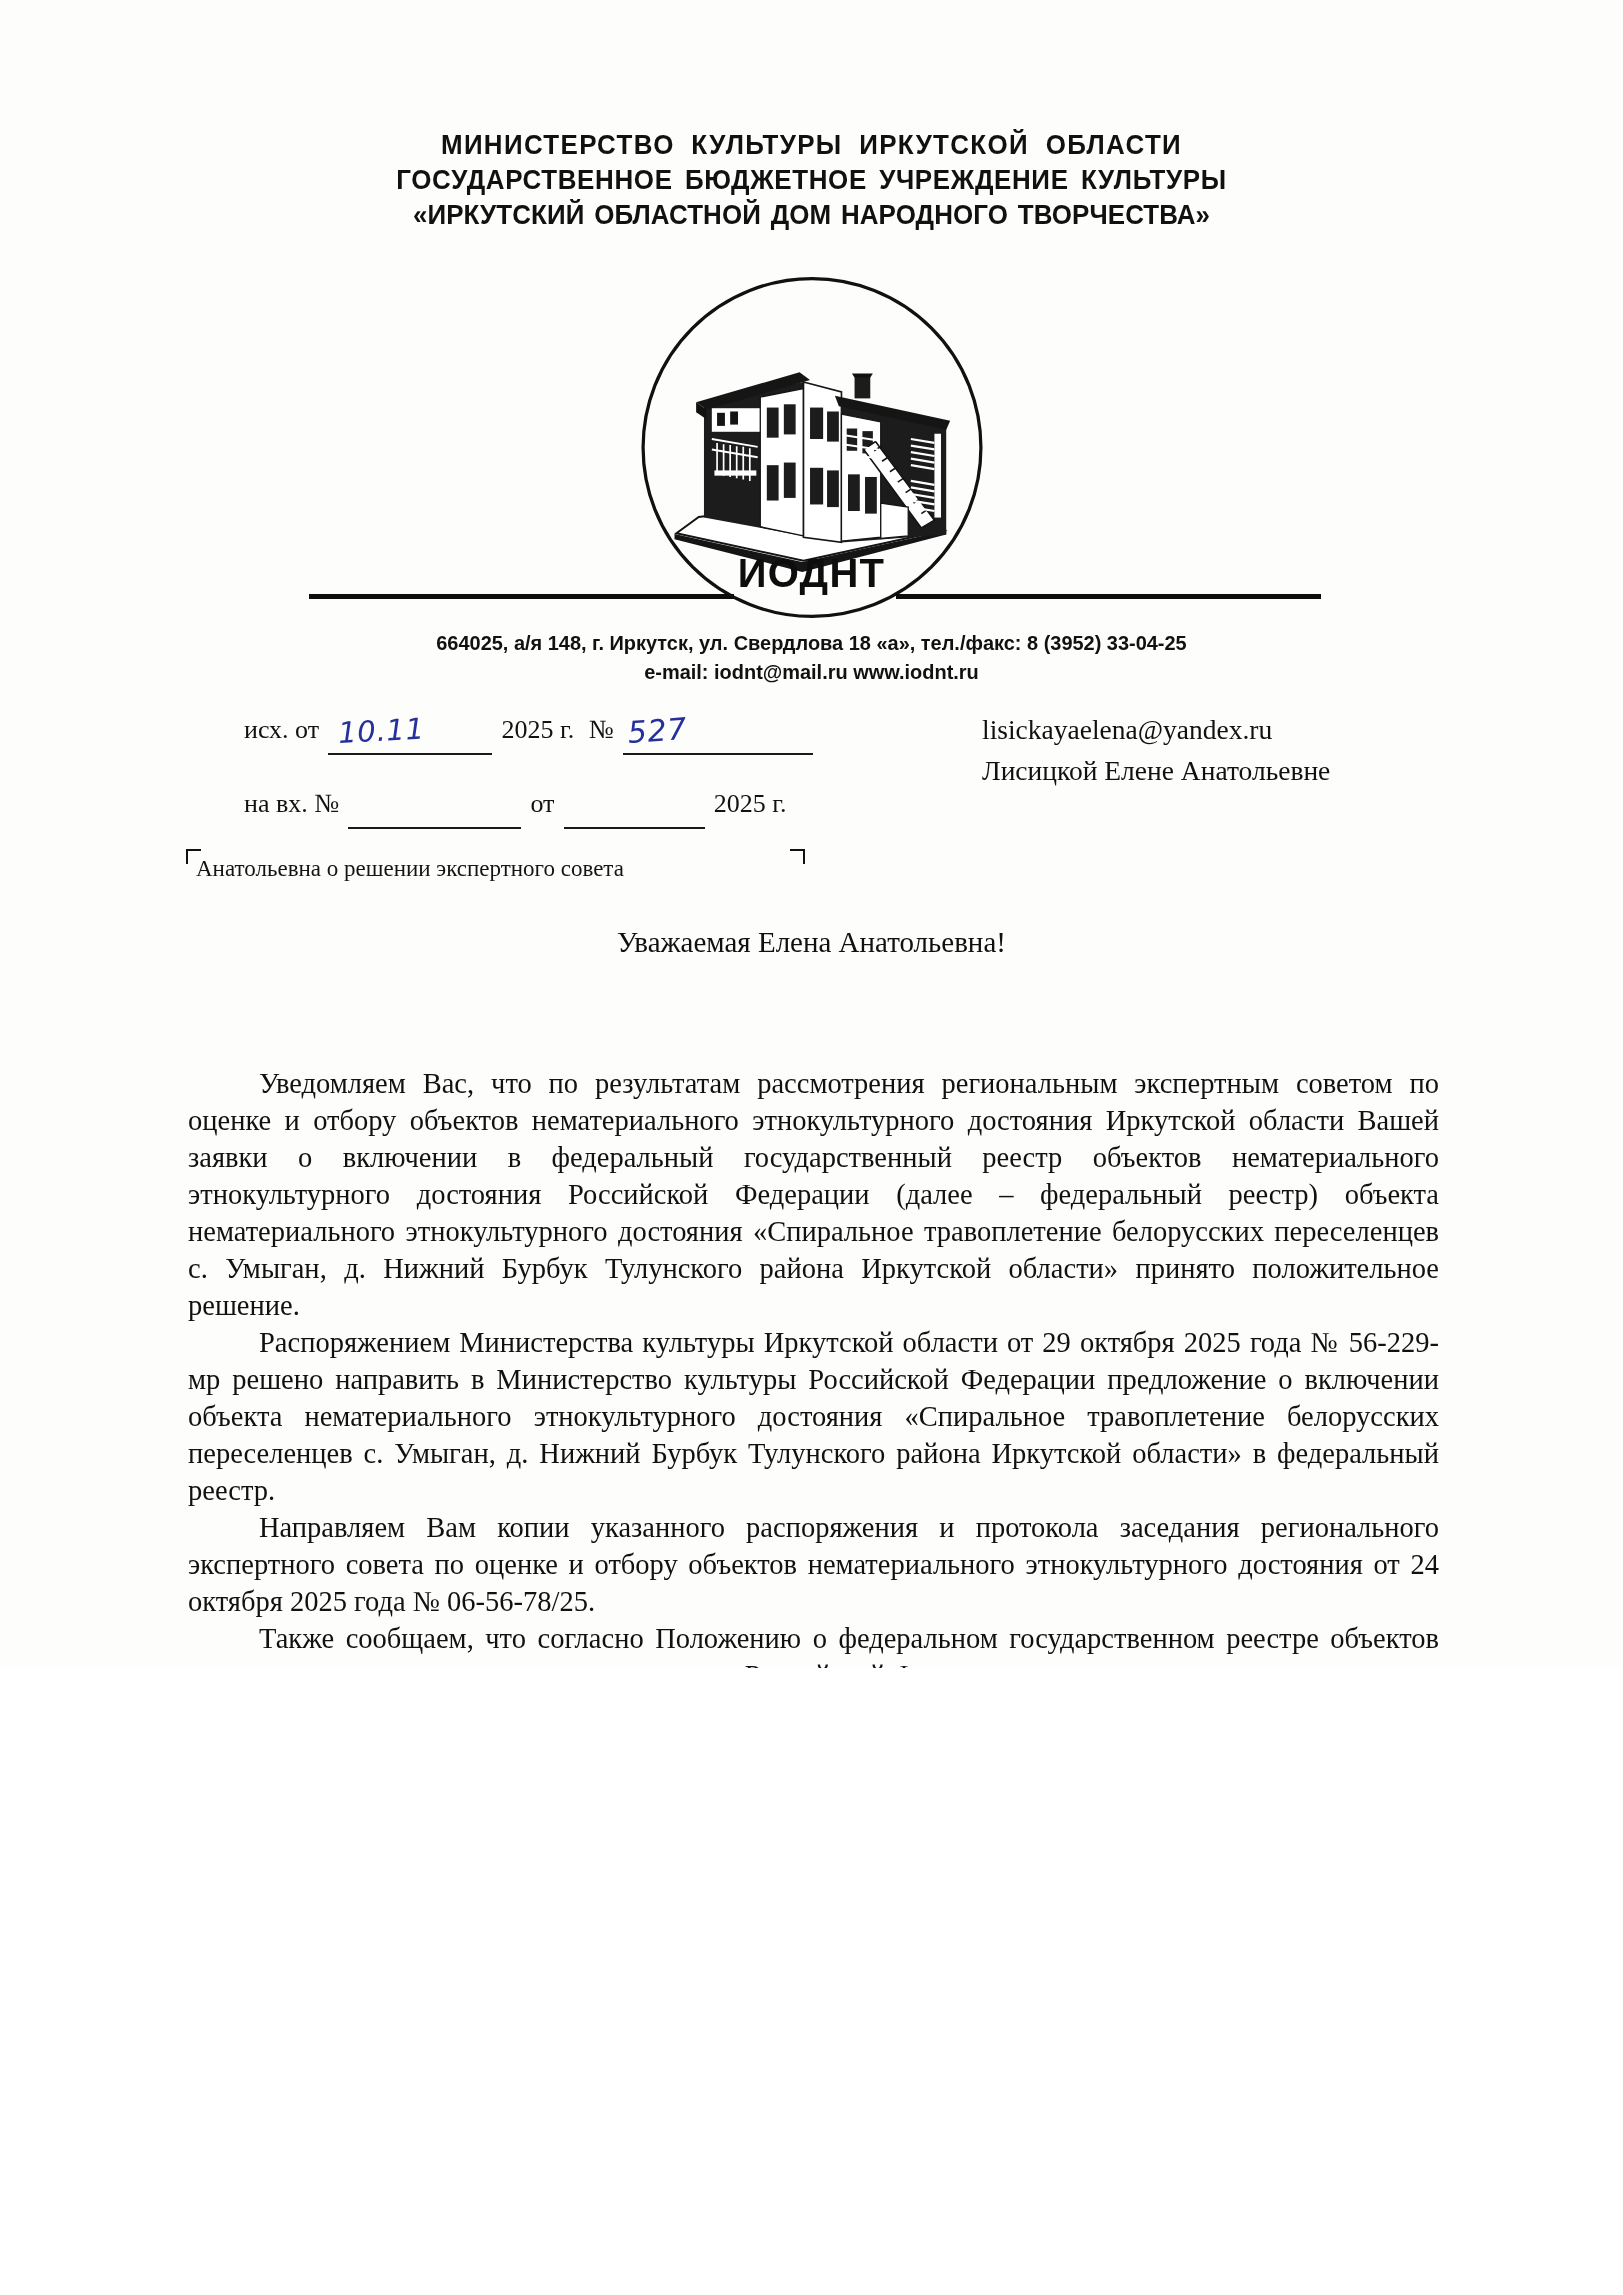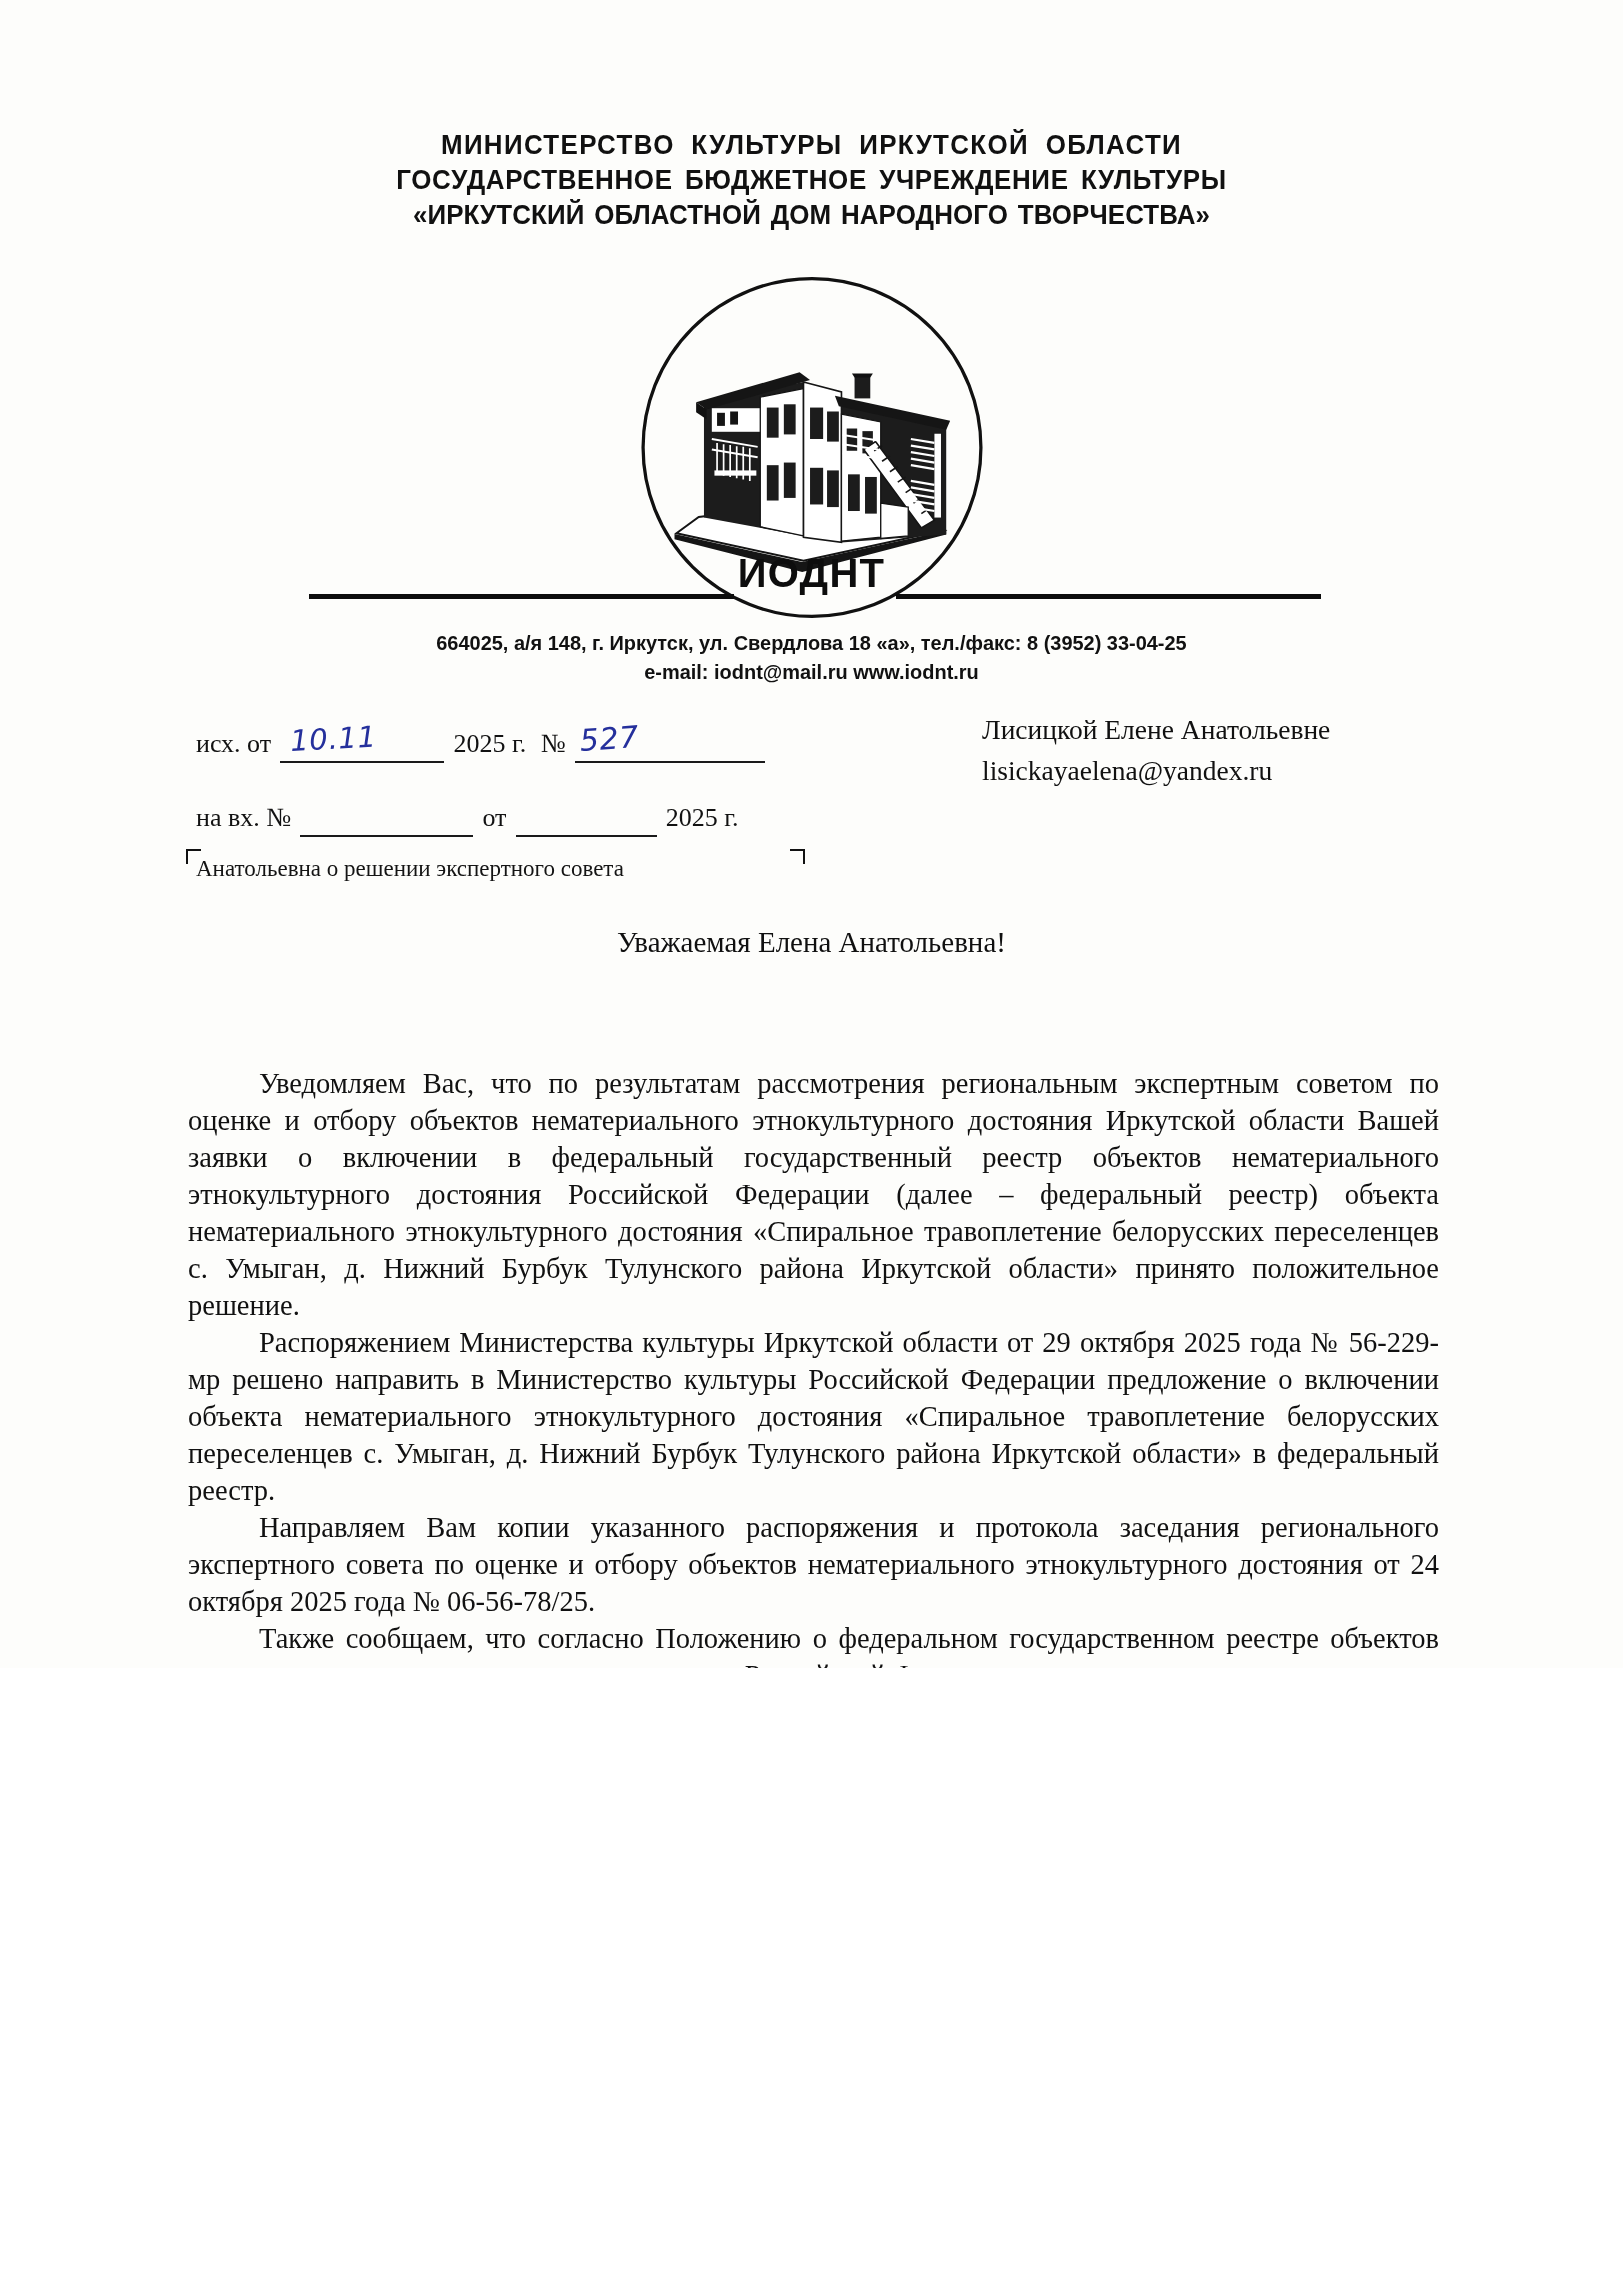--- a/index.html
+++ b/index.html
@@ -113,23 +113,23 @@
     position: absolute;
     top: 715px;
     left: 196px;
     width: 720px;
     font-size: 26px;
     color: #121212;
   }
   .ref-row {
     position: relative;
     display: flex;
-    align-items: flex-end;
     height: 48px;
     white-space: nowrap;
+    margin-left: 48px;
   }
   .ref-row + .ref-row { margin-top: 26px; }
   .ref-lbl { padding-bottom: 3.9px; }
   .ref-fill {
     position: relative;
     border-bottom: 2px solid #1a1a1a;
     height: 38px;
     margin: 0 9.2px;
   }
   .ref-fill.w1 { width: 164px; }
@@ -365,22 +365,22 @@
     <div class="ref-row">
       <span class="ref-lbl">на вх. №</span>
       <span class="ref-fill w3"></span>
       <span class="ref-lbl">от</span>
       <span class="ref-fill w4"></span>
       <span class="ref-lbl">2025 г.</span>
     </div>
   </div>
 
   <div class="addressee">
+    <div>lisickayaelena@yandex.ru</div>
     <div>Лисицкой Елене Анатольевне</div>
-    <div>lisickayaelena@yandex.ru</div>
   </div>
 
   <div class="subject">
     <span class="brk-l"></span>
     <span class="brk-r"></span>
     <span>Анатольевна о решении экспертного совета</span>
   </div>
 
   <div class="salutation">Уважаемая Елена Анатольевна!</div>
 

